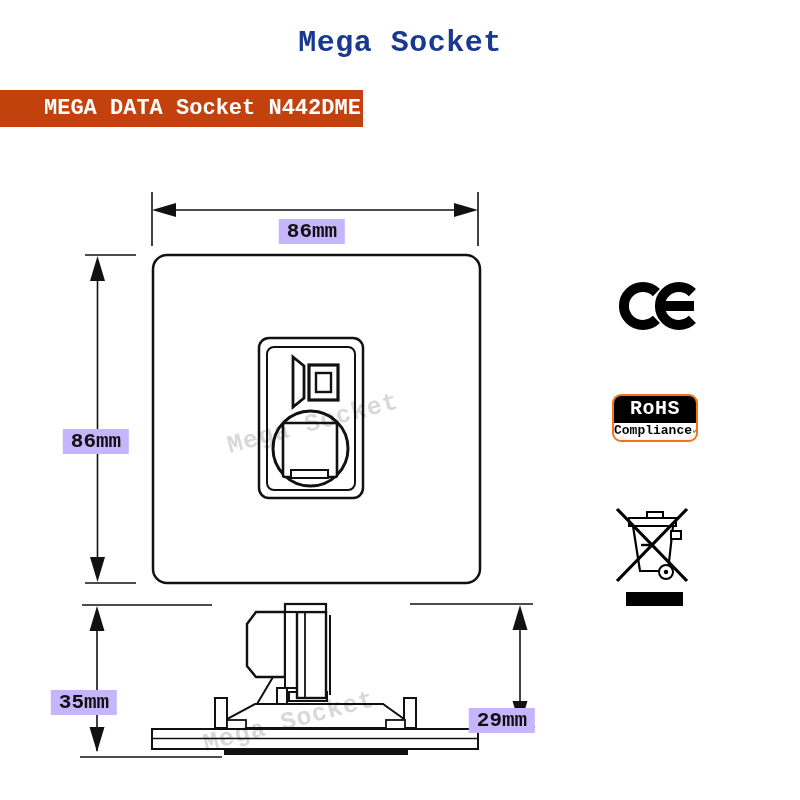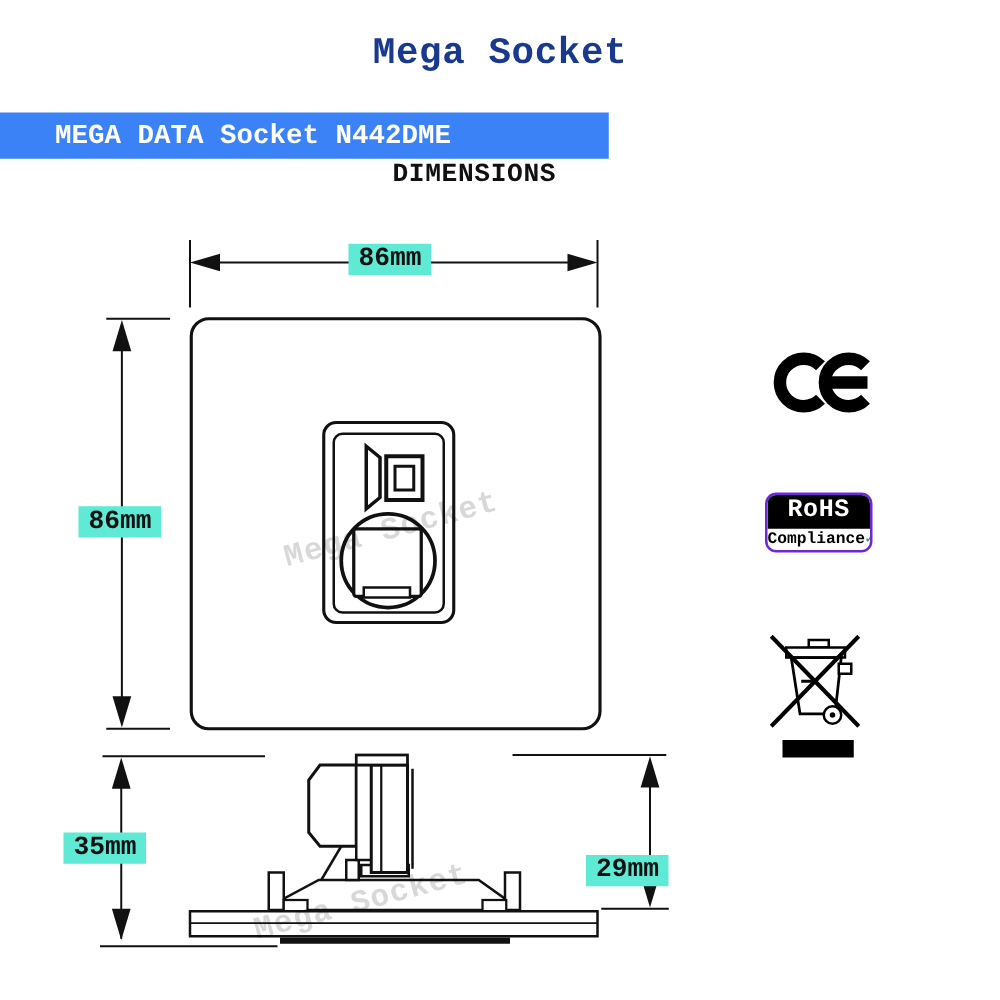--- a/index.html
+++ b/index.html
@@ -1,51 +1,50 @@
 <!DOCTYPE html>
 <html><head>
 <meta charset="utf-8">
 <style>
   html,body{margin:0;padding:0;background:#fff;}
   #canvas{position:relative;width:800px;height:800px;background:#fff;overflow:hidden;
           font-family:Liberation Mono, monospace;padding-left:40px;}
   #drawing{position:absolute;left:0;top:0;z-index:1;}
   .brand-title{position:absolute;left:200px;top:26px;width:400px;text-align:center;
           font-size:30px;font-weight:bold;color:#19398f;letter-spacing:0.5px;z-index:3;}
-  .banner{position:absolute;left:0;top:90px;width:487px;height:37px;background:#3b82f6;z-index:3;}
+  .banner{position:absolute;left:0;top:90px;width:363px;height:37px;background:#c2410c;z-index:3;}
   .banner span{display:block;color:#fff;font-size:22px;font-weight:bold;line-height:37px;
           padding-left:44px;white-space:nowrap;}
   .section-label{position:absolute;left:145px;top:129px;width:300px;text-align:right;
           font-size:21px;font-weight:bold;color:#111;letter-spacing:0.5px;z-index:3;}
-  .dim-label{position:absolute;font-size:21px;font-weight:bold;color:#111;background:#5eead4;
-          padding:1px 8px;transform:translateX(-50%);white-space:nowrap;z-index:4;}
+  .dim-label{position:absolute;font-size:21px;font-weight:bold;color:#111;background:#c4b5fd;
+          padding:1px 8px;transform:translateX(-50%);white-space:nowrap;z-index:4;margin-top:24px;}
   .watermark{position:absolute;font-size:25px;font-weight:bold;color:#d8d8d8;
           letter-spacing:1px;white-space:nowrap;z-index:2;mix-blend-mode:multiply;
           transform:translate(-50%,-50%) rotate(-15deg);}
   .rohs-box{position:absolute;left:612px;top:394px;width:86px;height:48px;z-index:3;
-          border:2px solid #6d28d9;border-radius:9px;background:#fff;overflow:hidden;
+          border:2px solid #f97316;border-radius:9px;background:#fff;overflow:hidden;
           box-sizing:border-box;}
   .rohs-top{background:#000;color:#fff;height:27px;text-align:center;
           font-size:20px;font-weight:bold;line-height:26px;letter-spacing:0.5px;}
   .rohs-bottom{height:17px;text-align:left;font-size:13px;font-weight:bold;color:#000;
           line-height:16px;white-space:nowrap;}
   .rohs-check{color:#2e9e3e;font-weight:bold;}
 </style>
 </head>
 <body>
 
 <div id="canvas">
 
   <div class="brand-title">Mega Socket</div>
 
   <div class="banner">
     <span>MEGA DATA Socket N442DME</span>
   </div>
 
-  <div class="section-label">DIMENSIONS</div>
 
   <svg id="drawing" width="800" height="800" viewBox="0 0 800 800">
     <g fill="none" stroke="#111" stroke-width="2">
 
       <g>
         <rect x="153" y="255" width="327" height="328" rx="14" fill="#fff" stroke-width="2.5"></rect>
         <rect x="259" y="338" width="104" height="160" rx="10" fill="#fff" stroke-width="2.5"></rect>
         <rect x="267" y="347" width="88" height="143" rx="7" fill="#fff" stroke-width="2"></rect>
 
         <g stroke-width="2.8">

